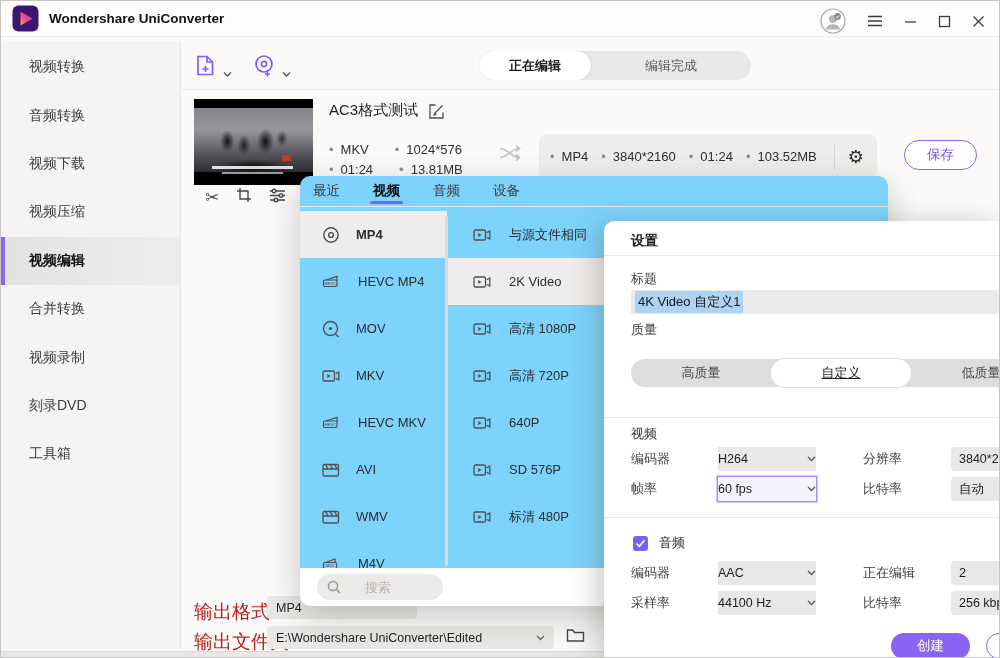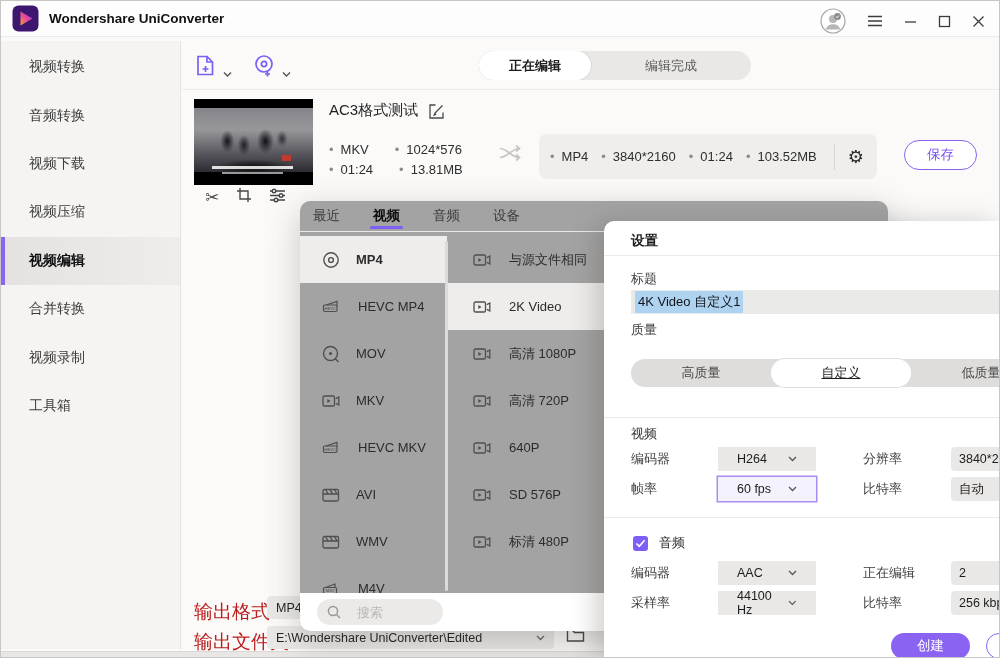--- a/index.html
+++ b/index.html
@@ -69,39 +69,39 @@
   .ofmt-lbl { left:193px; top:598px; } .ofold-lbl { left:193px; top:628px; }
   .out-box { position:absolute; background:#e9e8e6; border-radius:4px; height:23px; display:flex;
              align-items:center; padding:0 9px; font-size:12.5px; color:#222; }
   .ofmt-box { left:266px; top:595px; width:150px; }
   .ofold-box { left:266px; top:625px; width:287px; justify-content:space-between; }
   .folder-ic { position:absolute; left:565px; top:626px; }
   .bottom-strip { position:absolute; left:0; right:0; top:650px; height:8px; background:#e9e7e5;
                   border-top:1px solid #dbd9d7; z-index:2; }
 
   
-  .format-popup { position:absolute; left:299px; top:200px; width:588px; height:430px; background:#a3a3a3;
+  .format-popup { position:absolute; left:299px; top:175px; width:588px; height:430px; background:#7dd3fc;
                   border-radius:10px; box-shadow:0 10px 34px rgba(70,65,60,.28); z-index:5; overflow:hidden; }
   .fp-tabs { height:31px; display:flex; align-items:center; padding-left:10px; gap:27px; border-bottom:1px solid #eceae8; }
   .fp-tab { font-size:13.5px; color:#3d3d3d; position:relative; padding:0 3px; height:100%;
             display:flex; align-items:center; }
   .fp-tab.sel { font-weight:700; color:#0f0f0f; }
   .fp-tab.sel::after { content:''; position:absolute; left:0; right:0; bottom:2px; height:3px;
                        background:#7d5ef7; border-radius:2px; }
   .fp-body { position:absolute; top:32px; left:0; right:0; bottom:38px; }
   .fmt-col { position:absolute; left:0; top:0; bottom:0; width:147px; padding-top:3px; overflow:hidden; }
   .fmt-row { height:47px; display:flex; align-items:center; gap:15px; padding-left:21px; font-size:13px; color:#2c2c2c; }
   .fmt-row.sel { background:#efedeb; font-weight:700; }
   .fp-vdiv { position:absolute; left:145px; top:8px; bottom:2px; width:2.5px; background:#dddbd9; border-radius:2px; }
   .qual-col { position:absolute; left:148px; top:0; right:0; bottom:0; padding-top:3px; overflow:hidden; }
   .qual-row { height:47px; display:flex; align-items:center; gap:17px; padding-left:24px; font-size:13px; color:#2c2c2c; }
   .qual-row.sel { background:#efedeb; }
   .fp-footer { position:absolute; left:0; right:0; bottom:0; height:38px; background:#fff; }
   .search-box { position:absolute; left:17px; top:6px; width:126px; height:26px; background:#eceae8;
-                border-radius:13px; display:flex; align-items:center; padding-left:10px; gap:16px; }
+                border-radius:13px; display:flex; align-items:center; padding-left:10px; gap:24px; }
   .search-box input { border:none; outline:none; background:transparent; width:78px; font-size:13px; color:#333;
                       font-family:inherit; }
   .search-box input::placeholder { color:#b8b6b4; }
   .icon20 svg { display:block; }
 
   
   .settings-panel { position:absolute; left:603px; top:220px; width:397px; height:438px; background:#fff;
                     border-radius:10px 0 0 0; box-shadow:-8px 2px 26px rgba(70,65,60,.25); z-index:10; overflow:hidden; }
   .sp-title { position:absolute; left:27px; top:11px; font-size:13.5px; font-weight:700; color:#1c1c1c; }
   .sp-div { position:absolute; left:0; right:0; height:1px; background:#eceae8; }
@@ -115,21 +115,21 @@
             border-radius:14px; display:flex; }
   .seg { width:140px; display:flex; align-items:center; justify-content:center; font-size:13px; color:#4a4a4a; border-radius:14px; }
   .seg.sel { background:#fff; box-shadow:0 0 0 1px #e0deda; color:#1d1d1d;text-decoration:underline; }
   .sec-lbl { position:absolute; left:27px; font-size:13px; color:#2f2f2f; }
   .vid-lbl { top:204px; }
   .sp-row { position:absolute; left:27px; right:-80px; height:24px; display:flex; align-items:center; }
   .vr1 { top:226px; } .vr2 { top:256px; } .ar1 { top:340px; } .ar2 { top:370px; }
   .sp-row .lbl { width:87px; font-size:13px; color:#3f3f3f; }
   .sp-row .lbl2 { width:88px; margin-left:47px; font-size:13px; color:#3f3f3f; }
   .field { width:98px; height:24px; background:#e9e8e6; border-radius:0; display:flex; align-items:center;
-           justify-content:space-between; padding:0 19px; font-size:12.5px; color:#1d1d1d; }
+           justify-content:space-between; padding:0 0; font-size:12.5px; color:#1d1d1d; }
   .field.focus { background:#f4f2fc; box-shadow:0 0 0 1.5px #a78df5; }
   .field2 { width:130px; height:24px; background:#e9e8e6; border-radius:4px; display:flex; align-items:center;
             padding:0 8px; font-size:12.5px; color:#1d1d1d; }
   .audio-head { position:absolute; left:29px; top:313px; display:flex; align-items:center; gap:11px; }
   .checkbox { width:15px; height:15px; background:#7d5ef7; border-radius:3px; display:flex;
               align-items:center; justify-content:center; }
   .audio-head .al { font-size:13px; color:#2f2f2f; }
   .create-btn { position:absolute; left:287px; top:412px; width:79px; height:26px; background:#8a63f3;
                 border-radius:14px; color:#fff; font-size:13.5px; display:flex; align-items:center; justify-content:center; }
   .ghost-btn { position:absolute; left:382px; top:412px; width:92px; height:26px; background:#fff;
@@ -203,20 +203,23 @@
       <div class="side-item sel">
         <span>视频编辑</span>
       </div>
       <div class="side-item">
         <span>合并转换</span>
       </div>
       <div class="side-item">
         <span>视频录制</span>
       </div>
       <div class="side-item">
+        <span>刻录DVD</span>
+      </div>
+      <div class="side-item">
         <span>工具箱</span>
       </div>
     </nav>
 
   <div class="toolbar-line"></div>
   <div class="tool add-file">
     <svg width="25" height="25" viewBox="0 0 25 25" fill="none" stroke="#7d5ef7" stroke-width="1.7">
       <path d="M5 3.5 h9 l5.5 5.5 v12.5 h-14.5 z"></path>
         <path d="M14 3.5 v5.5 h5.5"></path>
       <path d="M12.5 13 v6 M9.5 16 h6"></path>

